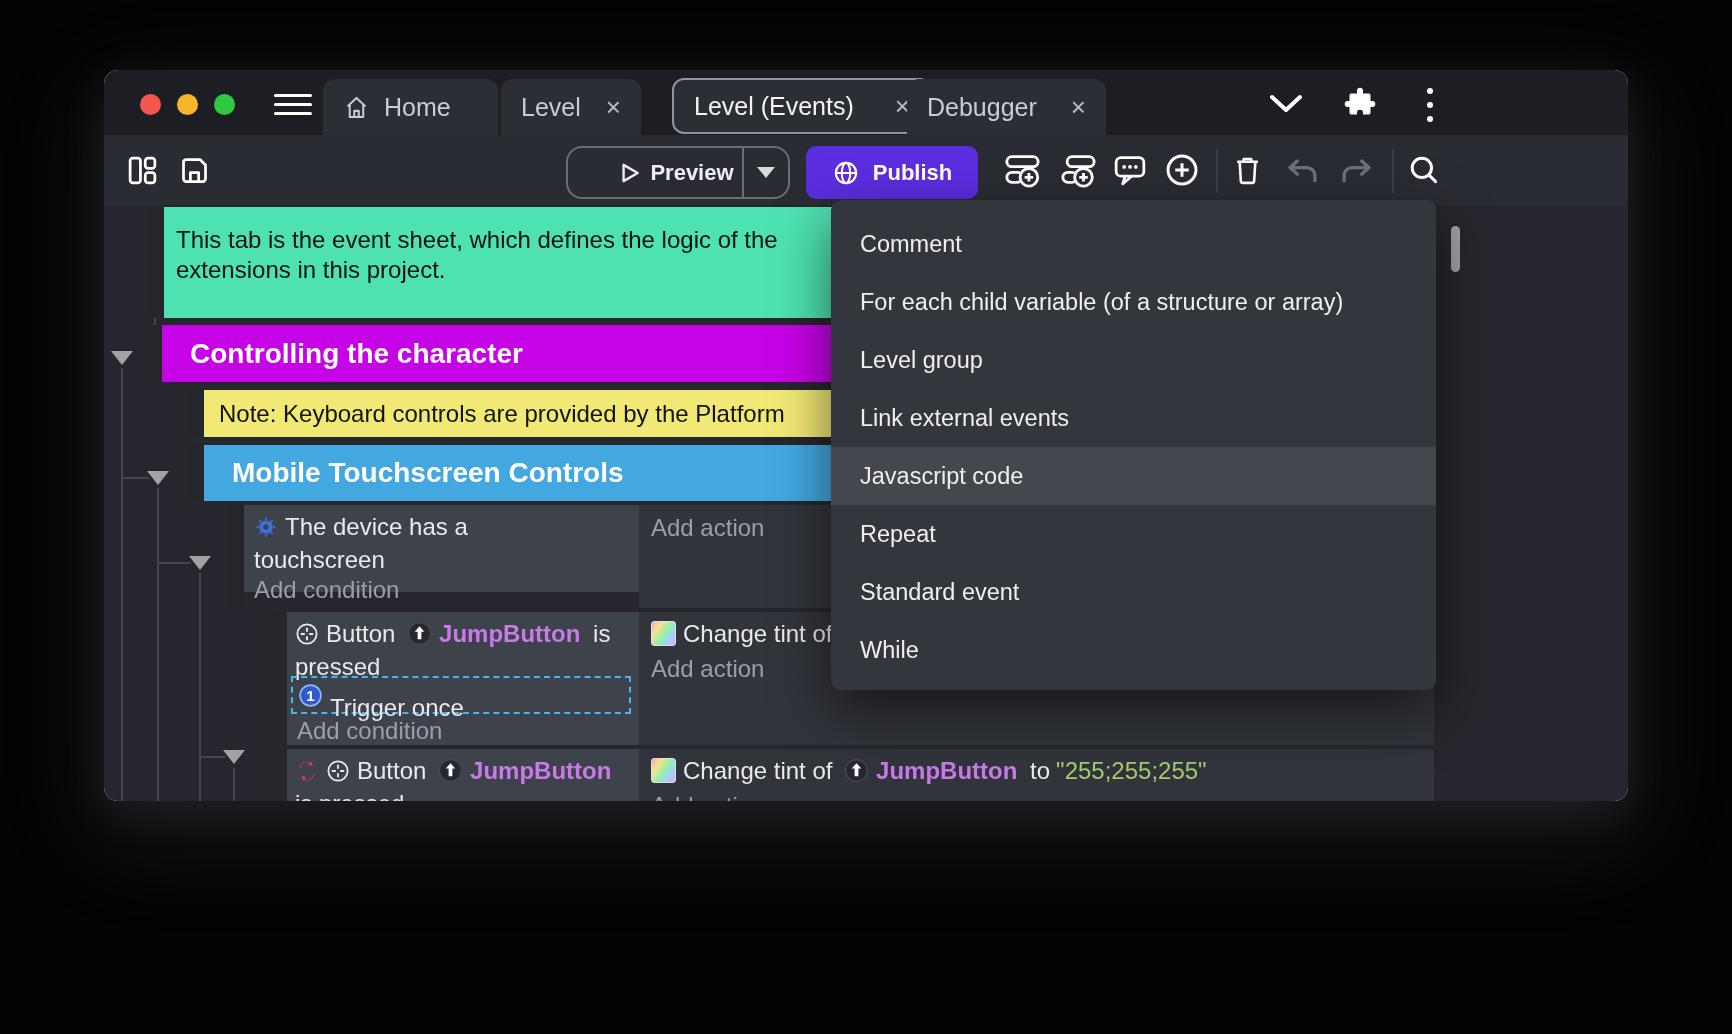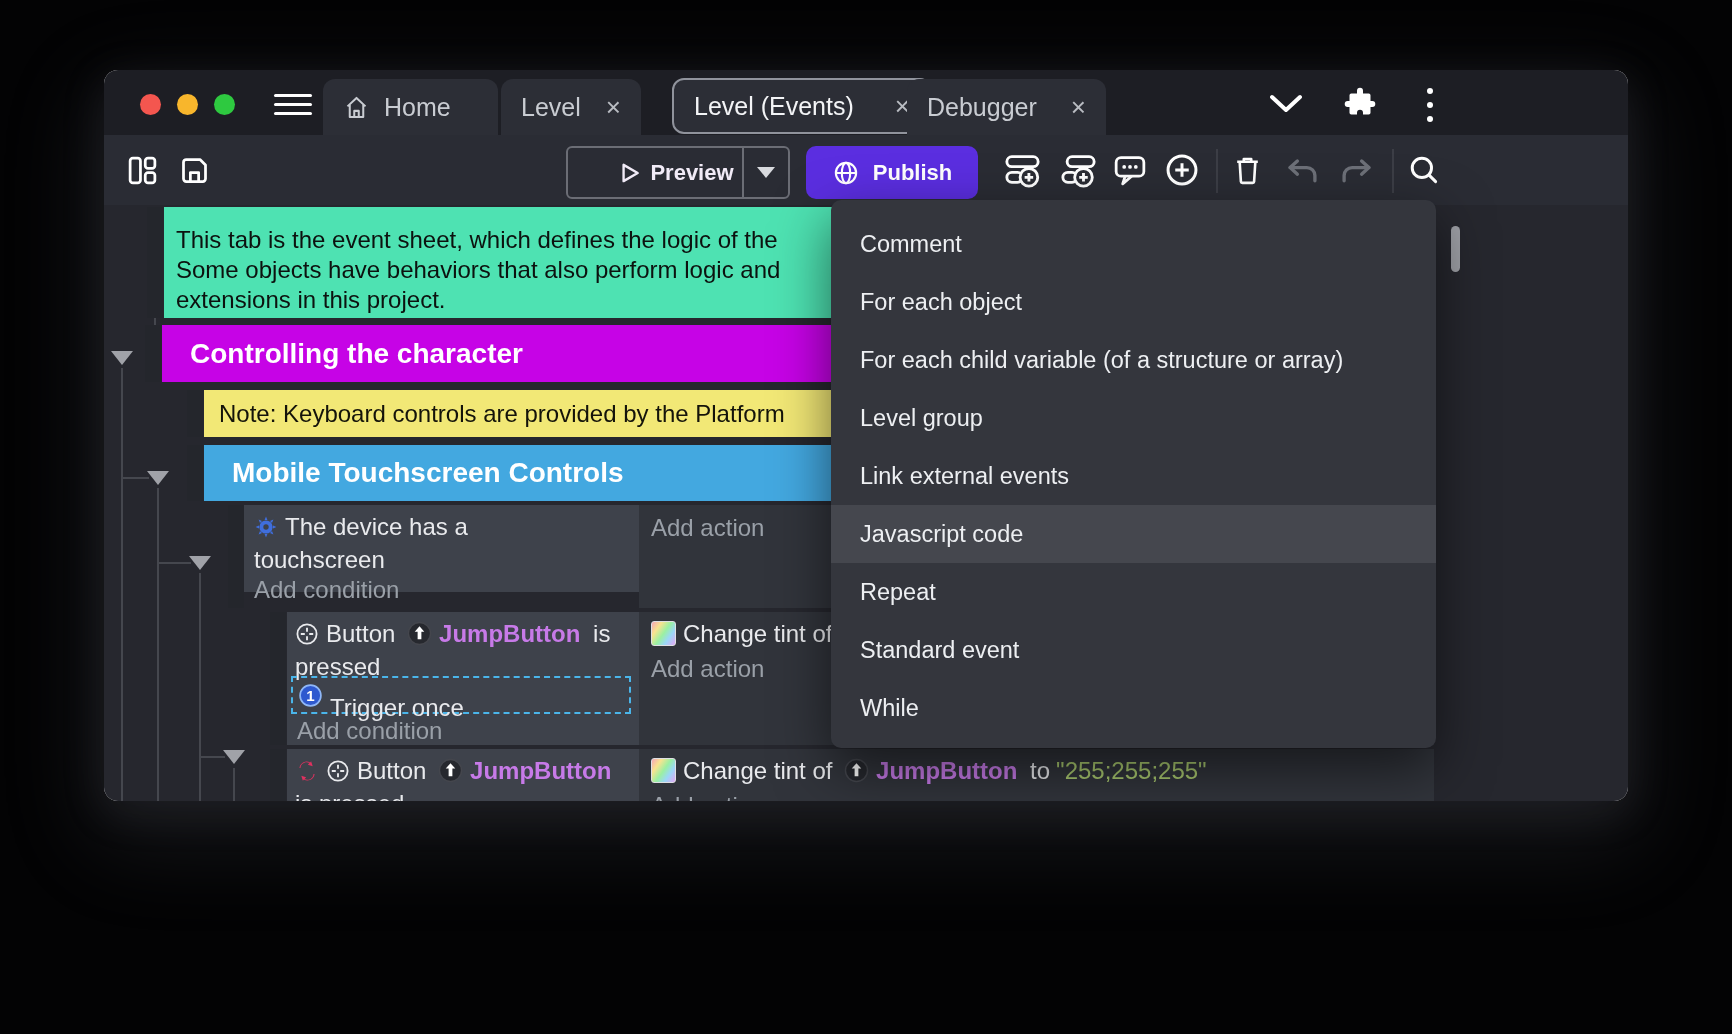--- a/index.html
+++ b/index.html
@@ -18,21 +18,21 @@
        display:flex;align-items:center;box-sizing:border-box;padding:0 20px;cursor:pointer;}
   .tab span.lbl{font-size:25px;color:#c9ccd2;white-space:nowrap;}
   .tab .x{font-size:26px;color:#b9bcc2;margin-left:auto;line-height:1;}
   .tab.active{border:2px solid #90939c;border-radius:12px;top:8px;height:56px;background:#2c2e36;}
   .tab.active span.lbl{color:#f3f4f6;}
   
   .toolbar{position:absolute;left:0;top:65px;width:100%;height:70px;background:#2a2c34;}
   .tbtn{position:absolute;cursor:pointer;}
   .vsep{position:absolute;top:14px;width:2px;height:44px;background:#3c3e46;}
   .preview{position:absolute;left:462px;top:11px;width:224px;height:53px;border:2px solid #6b6d75;
-           border-radius:6px;box-sizing:border-box;display:flex;align-items:center;cursor:pointer;padding-left:32px;}
+           border-radius:16px;box-sizing:border-box;display:flex;align-items:center;cursor:pointer;padding-left:32px;}
   .preview .lbl{flex:1;text-align:center;font-size:22px;font-weight:bold;color:#f1ebf7;}
   .preview .pdiv{width:2px;height:100%;background:#6b6d75;}
   .preview .caretbox{width:44px;display:flex;justify-content:center;align-items:center;height:100%;}
   .publish{position:absolute;left:702px;top:11px;width:172px;height:53px;background:#5b2ee0;
            border-radius:10px;display:flex;align-items:center;justify-content:center;gap:13px;
            color:#fff;font-size:22px;font-weight:bold;cursor:pointer;}
   
   .sheet{position:absolute;left:0;top:135px;width:100%;height:596px;background:#26272e;}
   .handle{position:absolute;width:16px;background:#24262c;}
   .tri{position:absolute;width:0;height:0;border-left:11px solid transparent;
@@ -214,21 +214,20 @@
     <span class="tl" style="left:129px;top:563px;width:2px;height:33px;"></span>
 
     <span class="tri" style="left:7px;top:146px;"></span>
     <span class="tri" style="left:43px;top:266px;"></span>
     <span class="tri" style="left:85px;top:351px;"></span>
     <span class="tri" style="left:119px;top:545px;"></span>
 
     <span class="handle" style="left:43px;top:2px;height:111px;"></span>
     <div class="blk comment" style="left:60px;top:2px;width:1270px;height:111px;padding-top:18px;">
       <div>This tab is the event sheet, which defines the logic of the</div>
-      <div>Some objects have behaviors that also perform logic and</div>
       <div>extensions in this project.</div>
     </div>
 
     <span class="handle" style="left:41px;top:120px;height:57px;"></span>
     <div class="blk grp mag" style="left:58px;top:120px;width:1272px;height:57px;">
       <span>Controlling the character</span>
     </div>
 
     <span class="handle" style="left:83px;top:185px;height:47px;"></span>
     <div class="blk note" style="left:100px;top:185px;width:1230px;height:47px;">
@@ -314,21 +313,20 @@
             </svg><span class="obj">JumpButton</span>
         <span style="margin-left:6px;margin-right:6px;">to</span><span class="str">"255;255;255"</span>
       </div>
       <div class="ctext muted" style="left:12px;top:40px;">Add action</div>
     </div>
 
     <span class="scrollbar"></span>
 
     <div class="menu">
       <div class="mi">Comment</div>
-      <div class="mi">For each object</div>
       <div class="mi">For each child variable (of a structure or array)</div>
       <div class="mi">Level group</div>
       <div class="mi">Link external events</div>
       <div class="mi hl">Javascript code</div>
       <div class="mi">Repeat</div>
       <div class="mi">Standard event</div>
       <div class="mi">While</div>
     </div>
 
   </div>

